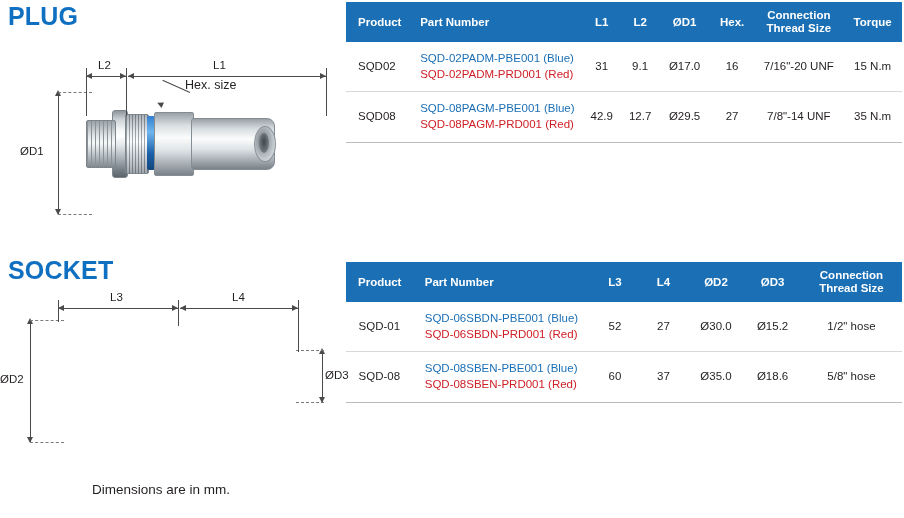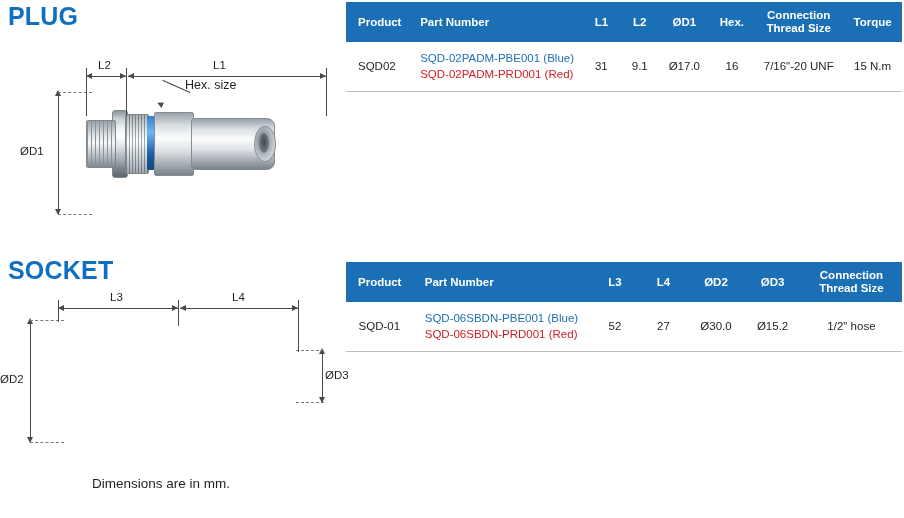--- a/index.html
+++ b/index.html
@@ -234,20 +234,33 @@
           <span class="pn-line clr-blue">SQD-02PADM-PBE001 (Blue)</span>
           <span class="pn-line clr-red">SQD-02PADM-PRD001 (Red)</span>
         </td>
         <td>31</td>
         <td>9.1</td>
         <td>Ø17.0</td>
         <td>16</td>
         <td>7/16"-20 UNF</td>
         <td>15 N.m</td>
       </tr>
+      <tr>
+        <td class="left">SQD08</td>
+        <td class="left">
+          <span class="pn-line clr-blue">SQD-08PAGM-PBE001 (Blue)</span>
+          <span class="pn-line clr-red">SQD-08PAGM-PRD001 (Red)</span>
+        </td>
+        <td>42.9</td>
+        <td>12.7</td>
+        <td>Ø29.5</td>
+        <td>27</td>
+        <td>7/8"-14 UNF</td>
+        <td>35 N.m</td>
+      </tr>
     </tbody>
   </table>
 
   <div class="section-title" id="socket-title">SOCKET</div>
 
   <div class="drawing" id="socket-drawing">
 
     <div class="line-v" style="left:30px; top:32px; height:122px;"></div>
     <div class="arrow up" style="left:26.5px; top:30px;"></div>
     <div class="arrow down" style="left:26.5px; top:149px;"></div>
@@ -268,21 +281,21 @@
     <div class="line-v" style="left:58px; top:12px; height:22px;"></div>
     <div class="line-v" style="left:178px; top:12px; height:26px;"></div>
     <div class="dimtext" style="left:110px; top:3px;">L3</div>
 
     <div class="line-h" style="left:180px; top:20px; width:118px;"></div>
     <div class="arrow left" style="left:180px; top:16.5px;"></div>
     <div class="arrow right" style="left:292px; top:16.5px;"></div>
     <div class="line-v" style="left:298px; top:12px; height:52px;"></div>
     <div class="dimtext" style="left:232px; top:3px;">L4</div>
 
-    <div class="note" style="left:92px; top:188px;">Dimensions are in mm.</div>
+    <div class="note" style="left:92px; top:194px;">Dimensions are in mm.</div>
   </div>
 
   <table class="spec" id="socket-table">
     <colgroup>
       <col style="width:66px">
         <col style="width:176px">
         <col style="width:48px">
         <col style="width:48px">
       <col style="width:56px">
         <col style="width:56px">
@@ -305,16 +318,28 @@
         <td class="left">
           <span class="pn-line clr-blue">SQD-06SBDN-PBE001 (Blue)</span>
           <span class="pn-line clr-red">SQD-06SBDN-PRD001 (Red)</span>
         </td>
         <td>52</td>
         <td>27</td>
         <td>Ø30.0</td>
         <td>Ø15.2</td>
         <td>1/2" hose</td>
       </tr>
+      <tr>
+        <td>SQD-08</td>
+        <td class="left">
+          <span class="pn-line clr-blue">SQD-08SBEN-PBE001 (Blue)</span>
+          <span class="pn-line clr-red">SQD-08SBEN-PRD001 (Red)</span>
+        </td>
+        <td>60</td>
+        <td>37</td>
+        <td>Ø35.0</td>
+        <td>Ø18.6</td>
+        <td>5/8" hose</td>
+      </tr>
     </tbody>
   </table>
 
 </div>
 
 </body></html>

